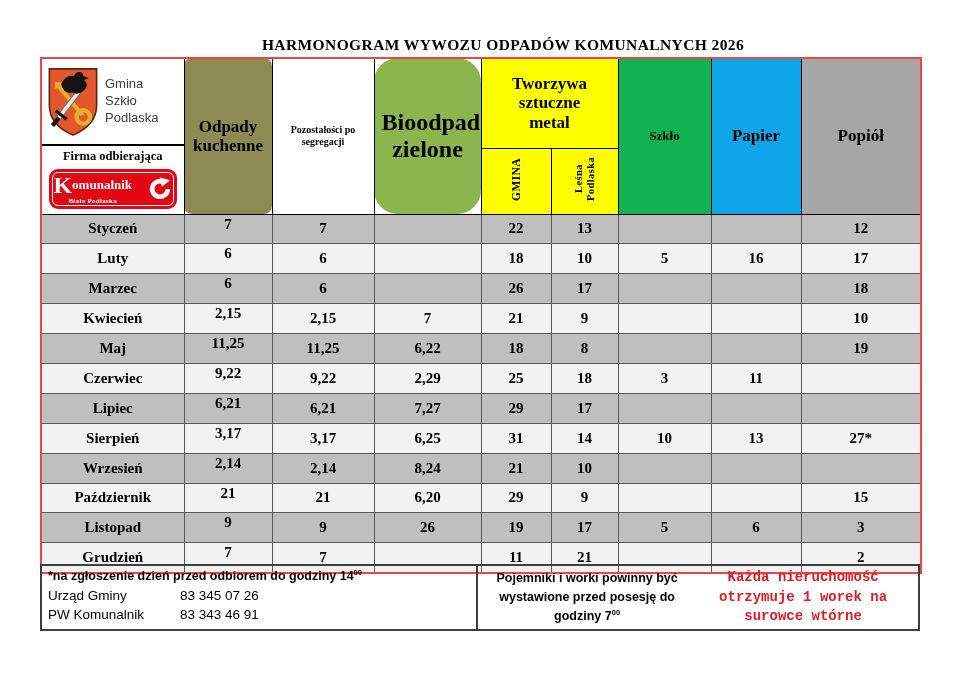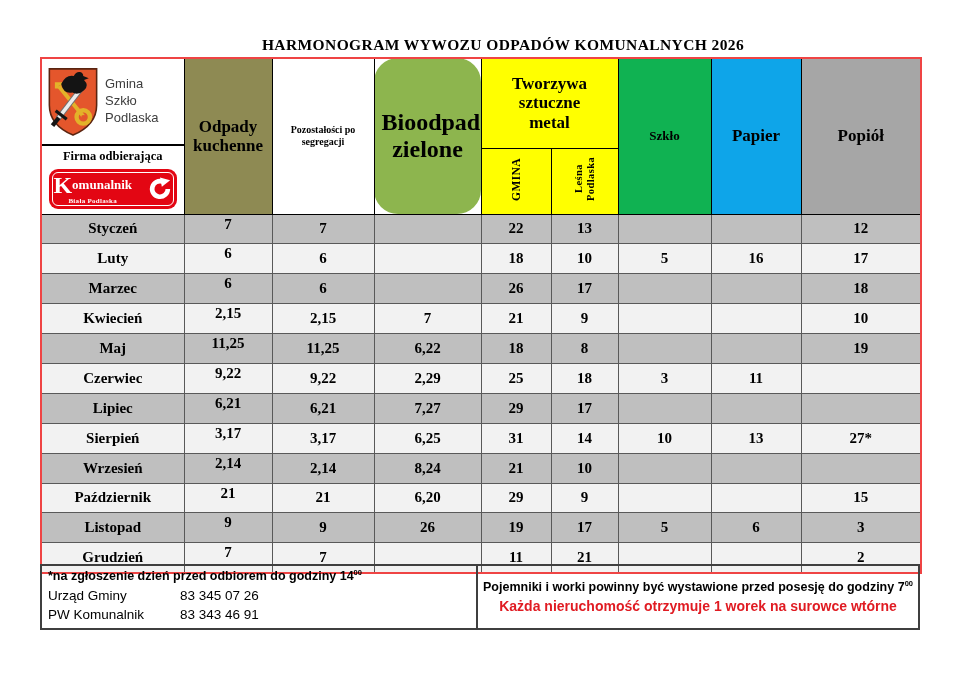--- a/index.html
+++ b/index.html
@@ -8,21 +8,21 @@
   .title{position:absolute;top:36px;left:0;width:100%;text-align:center;
          font-size:15.5px;font-weight:bold;letter-spacing:.4px;padding-left:23px;}
   .tblwrap{position:absolute;left:40px;top:57px;width:880px;}
   table.sched{border-collapse:collapse;width:880px;table-layout:fixed;
               border:2px solid #ef4444;}
   table.sched th,table.sched td{border:1px solid #595959;padding:0;overflow:hidden;}
   table.sched thead th{border:1px solid #000;font-weight:bold;vertical-align:middle;text-align:center;}
 
   
   th.logo-cell{background:#fff;padding:0;}
-  th.h-odpady{background:#8E8A53;font-size:17px;line-height:1.15;}
+  th.h-odpady{background:#8E8A53;font-size:17px;line-height:1.15;border-radius:8px;}
   th.h-pozost{background:#fff;font-size:10px;line-height:1.25;}
   th.h-bio{background:#8DB54E;font-size:24px;line-height:1.15;border-radius:24px;}
   th.h-tworzywa{background:#FFFF00;font-size:17px;line-height:1.15;border-bottom:none;}
   th.h-sub{background:#FFFF00;border-top:none;height:65px;}
   th.h-sub-l{border-right:2px solid #fff;}
   th.h-sub-r{border-left:none;}
   th.h-szklo{background:#10B252;font-size:13px;}
   th.h-papier{background:#0ea5e9;font-size:17px;}
   th.h-popiol{background:#A6A6A6;font-size:17px;}
   .hdr-inner{display:inline-block;max-width:92px;}
@@ -54,24 +54,24 @@
   tbody td.c0{vertical-align:top;padding-top:1px;}
 
   
   .footer{position:absolute;left:40px;top:564px;width:930px;display:flex;box-sizing:border-box;}
   .foot-left{box-sizing:border-box;width:438px;border:2px solid #3f3f3f;padding:2px 6px 4px 6px;
              font-family:"Liberation Sans",sans-serif;}
   .foot-note{font-size:12.5px;font-weight:bold;line-height:1.4;}
   .contact{font-size:13.5px;line-height:1.42;display:flex;}
   .contact .cname{width:132px;}
   .foot-right{box-sizing:border-box;width:442px;border:2px solid #3f3f3f;border-left:none;
-              display:flex;flex-direction:column;align-items:center;justify-content:center;
+              display:flex;align-items:center;justify-content:center;
               text-align:center;padding:2px 4px;}
   .pr-line1{font-family:"Liberation Sans",sans-serif;font-size:12.5px;font-weight:bold;line-height:1.5;}
-  .pr-line2{font-family:Liberation Sans, sans-serif;font-size:14px;font-weight:bold;color:#E01B22;line-height:1.4;}
+  .pr-line2{font-family:Liberation Mono, monospace;font-size:14px;font-weight:bold;color:#E01B22;line-height:1.4;}
   sup{font-size:60%;}
 </style>
 </head>
 <body>
 
 <div class="page">
 
   <div class="title">HARMONOGRAM WYWOZU ODPADÓW KOMUNALNYCH 2026</div>
 
   <div class="tblwrap">

